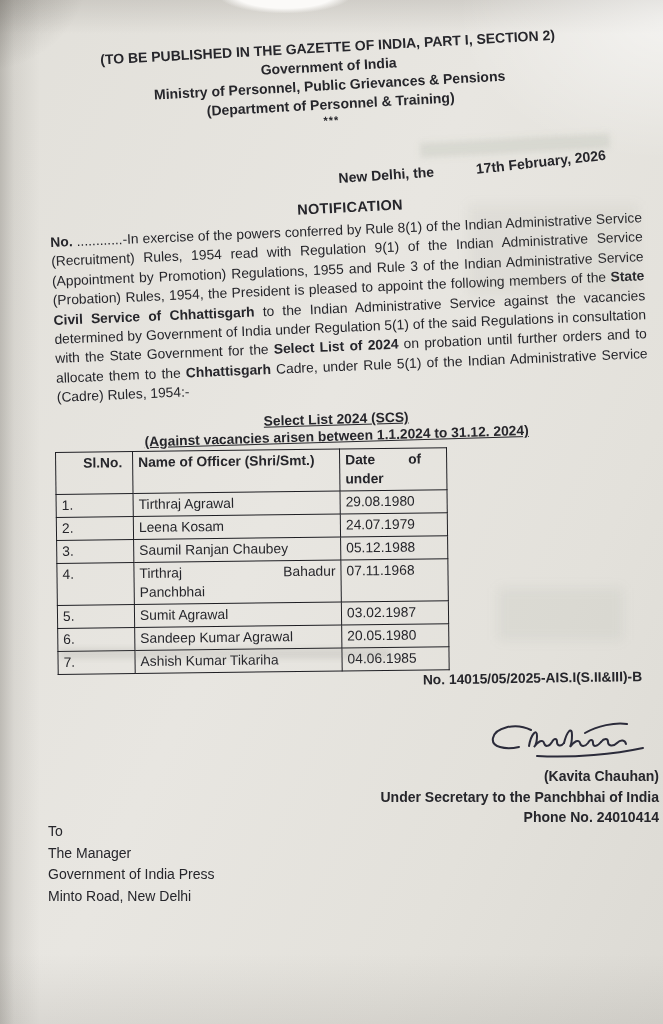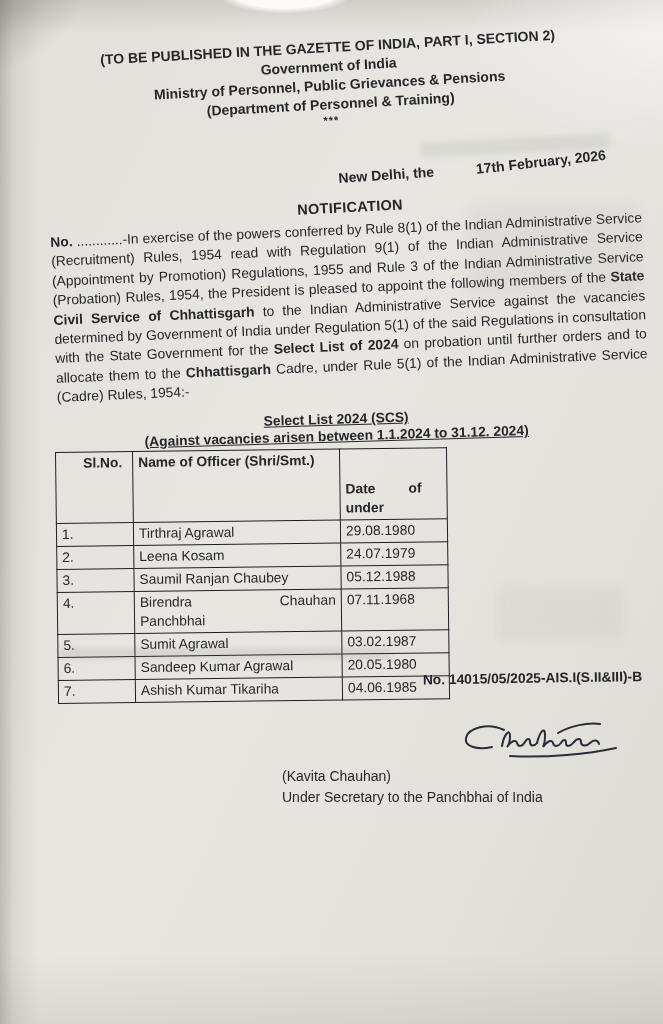--- a/index.html
+++ b/index.html
@@ -76,22 +76,22 @@
 
   
   .refno{
     left:290px;top:669px;width:352px;text-align:right;
     font-weight:700;font-size:13.8px;
     transform:rotate(-0.9deg);transform-origin:right top;
   }
 
   
   .sig-block{
-    left:282px;top:716px;width:350px;text-align:left;
-    font-weight:400;font-size:14px;line-height:20.5px;
+    left:309px;top:716px;width:350px;text-align:right;
+    font-weight:700;font-size:14px;line-height:20.5px;
   }
   .sig-scrawl{display:block;margin:0 6px 2px auto;}
 
   
   .addr{
     left:48px;top:821px;
     font-size:14px;line-height:21.5px;font-weight:400;
   }
 </style>
 </head>
@@ -124,21 +124,21 @@
   </div>
 
   <div class="abs table-block">
     <table>
       <tbody>
           <tr class="header-row">
         <th class="col-sl">Sl.No.</th>
         <th class="col-name">Name of Officer (Shri/Smt.)</th>
         <th class="col-dob">
               <span class="th-dob-inner">
-                <div style="display: flex; justify-content: space-between; margin-top: 29px;">
+                <div style="display: flex; justify-content: space-between;">
                   <span>Date</span>
                   <span>of</span>
                 </div>
                 <div>under</div>
               </span>
             </th>
       </tr>
       <tr>
         <td>1.</td>
         <td>Tirthraj Agrawal</td>
@@ -151,22 +151,22 @@
       </tr>
       <tr>
         <td>3.</td>
         <td>Saumil Ranjan Chaubey</td>
         <td>05.12.1988</td>
       </tr>
       <tr>
         <td>4.</td>
         <td>
               <div style="display: flex; justify-content: space-between;">
-                <span>Birendra</span>
-                <span>Chauhan</span>
+                <span>Tirthraj</span>
+                <span>Bahadur</span>
               </div>
               <div>Panchbhai</div>
             </td>
         <td>07.11.1968</td>
       </tr>
       <tr>
         <td>5.</td>
         <td>Sumit Agrawal</td>
         <td>03.02.1987</td>
       </tr>
@@ -192,21 +192,28 @@
         <path d="M46 14 C30 6 10 12 8 22 C6 31 20 34 34 31"></path>
         <path d="M44 30 C46 18 52 12 52 20 C52 26 50 30 49 31 C53 25 58 23 59 27 C60 31 64 31 67 26 C69 22 72 22 72 26 C72 30 76 31 79 27"></path>
         <path d="M79 27 C82 15 87 10 87 19 C87 25 86 29 85 31 C89 25 94 23 95 27 C96 31 100 31 103 27 C105 23 108 23 108 27 C108 31 112 31 116 26"></path>
         <path d="M100 17 C112 10 130 6 142 8"></path>
         <path d="M116 26 C119 22 123 22 123 26 C123 30 128 31 132 27 C136 23 140 24 141 28"></path>
         <path d="M52 40 C90 42 130 38 158 32"></path>
       </g>
     </svg>
     <div>(Kavita Chauhan)</div>
     <div>Under Secretary to the Panchbhai of India</div>
-  </div>
-
+    <div>Phone No. 24010414</div>
+  </div>
+
+  <div class="abs addr">
+    <div>To</div>
+    <div>The Manager</div>
+    <div>Government of India Press</div>
+    <div>Minto Road, New Delhi</div>
+  </div>
 
   <div class="smudge" style="left:420px;top:138px;width:190px;height:15px;background:rgba(128,138,118,0.15);filter:blur(3px);transform:rotate(-3deg);"></div>
   <div class="smudge" style="left:60px;top:648px;width:330px;height:11px;background:rgba(118,122,110,0.14);filter:blur(2.5px);"></div>
   <div class="smudge" style="left:468px;top:205px;width:170px;height:90px;background:rgba(123,128,116,0.07);filter:blur(6px);"></div>
   <div class="smudge" style="left:498px;top:588px;width:125px;height:52px;background:rgba(120,125,113,0.08);filter:blur(6px);"></div>
 
 </div>
 
 </body></html>

